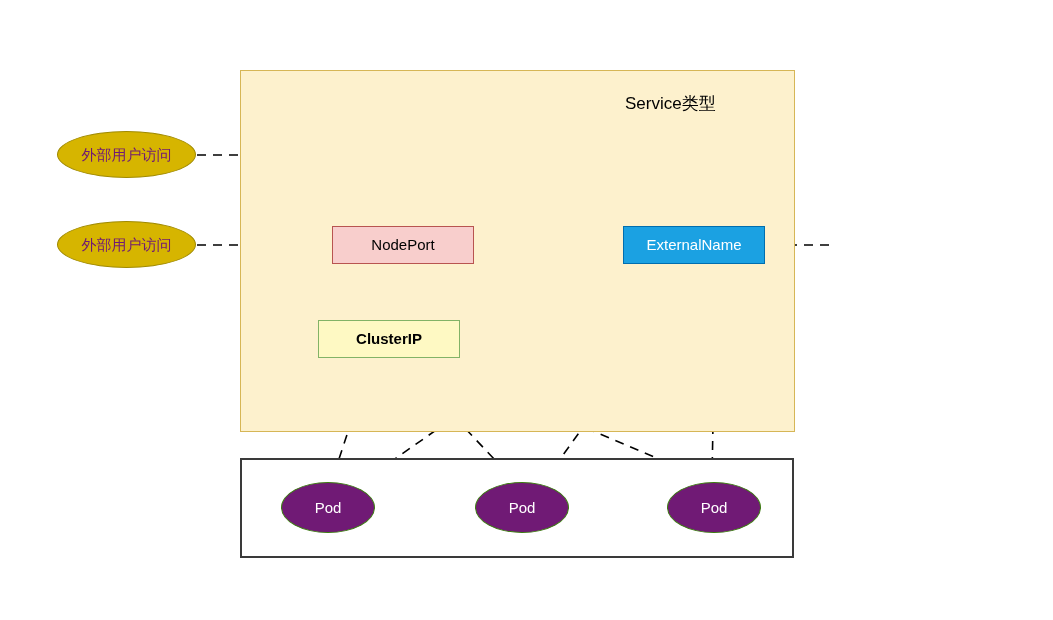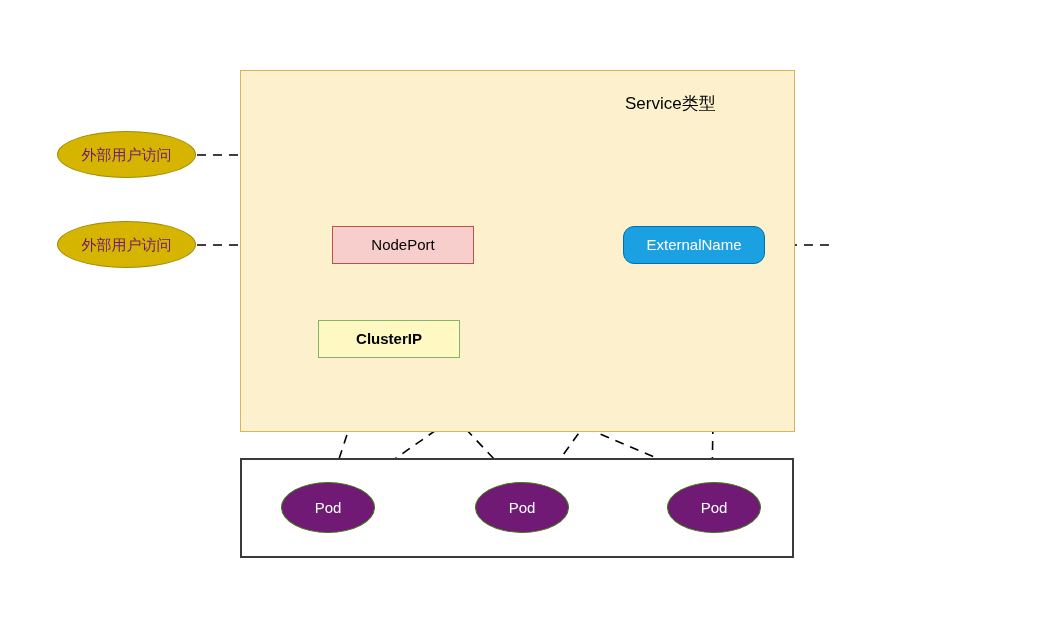--- a/index.html
+++ b/index.html
@@ -72,21 +72,20 @@
   }
   .rect-cip {
     background: #fef9c3;
     border-color: #82b366;
     font-weight: bold;
   }
   .rect-blue {
     background: #1ba1e2;
     border-color: #006eaf;
     color: #ffffff;
-    border-radius: 11px;
   }
   
   .ellipse {
     border-radius: 50%;
     border-width: 1px;
     border-style: solid;
     font-size: 15px;
     z-index: 3;
   }
   .ellipse-user {

